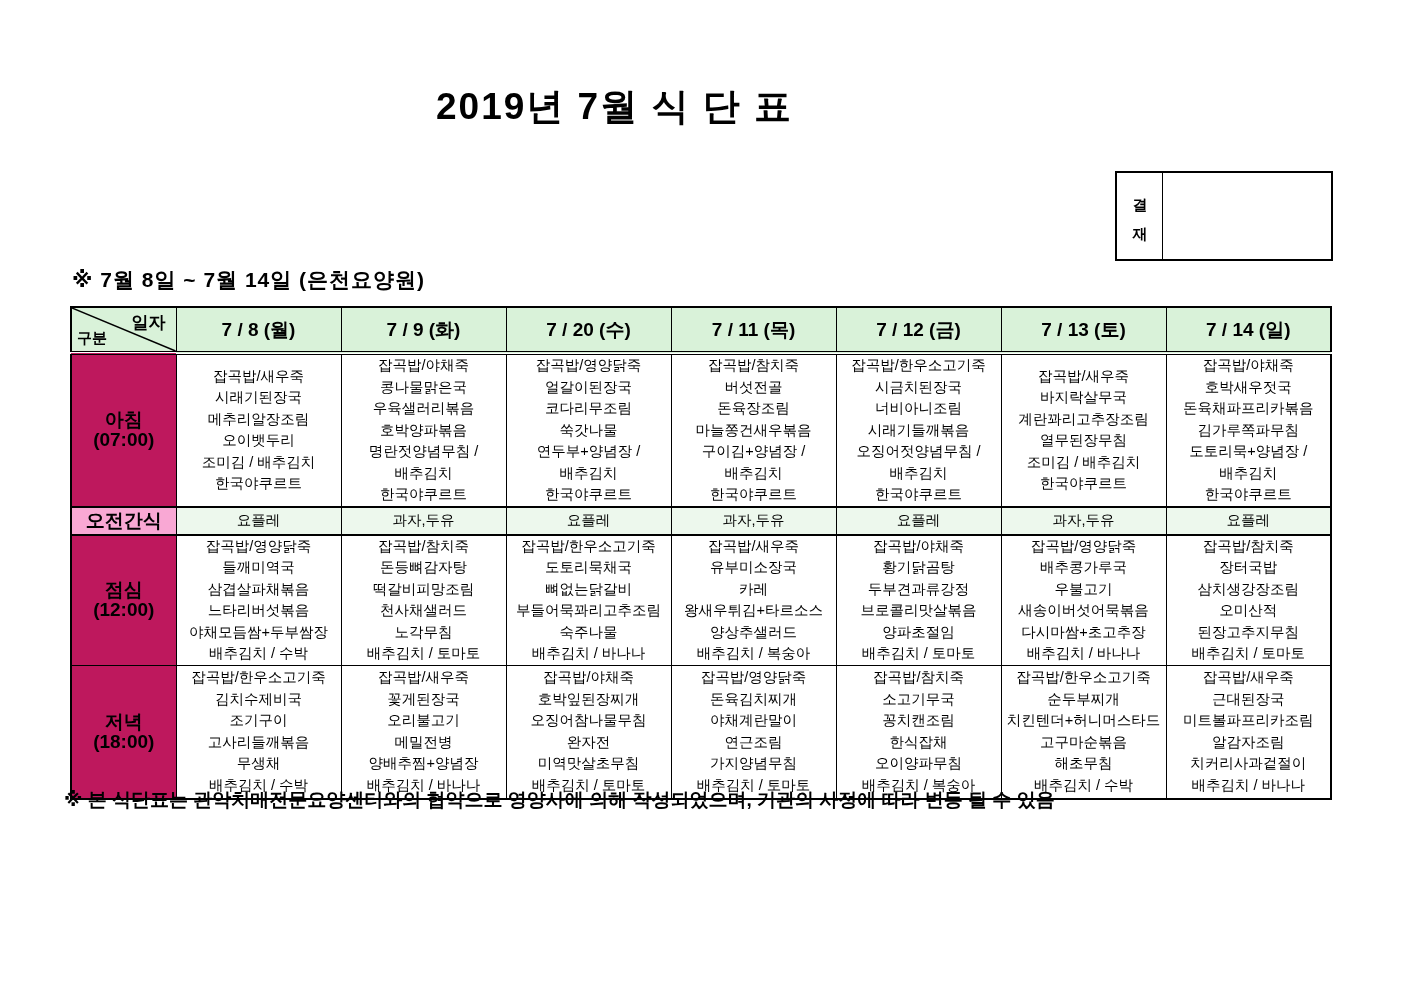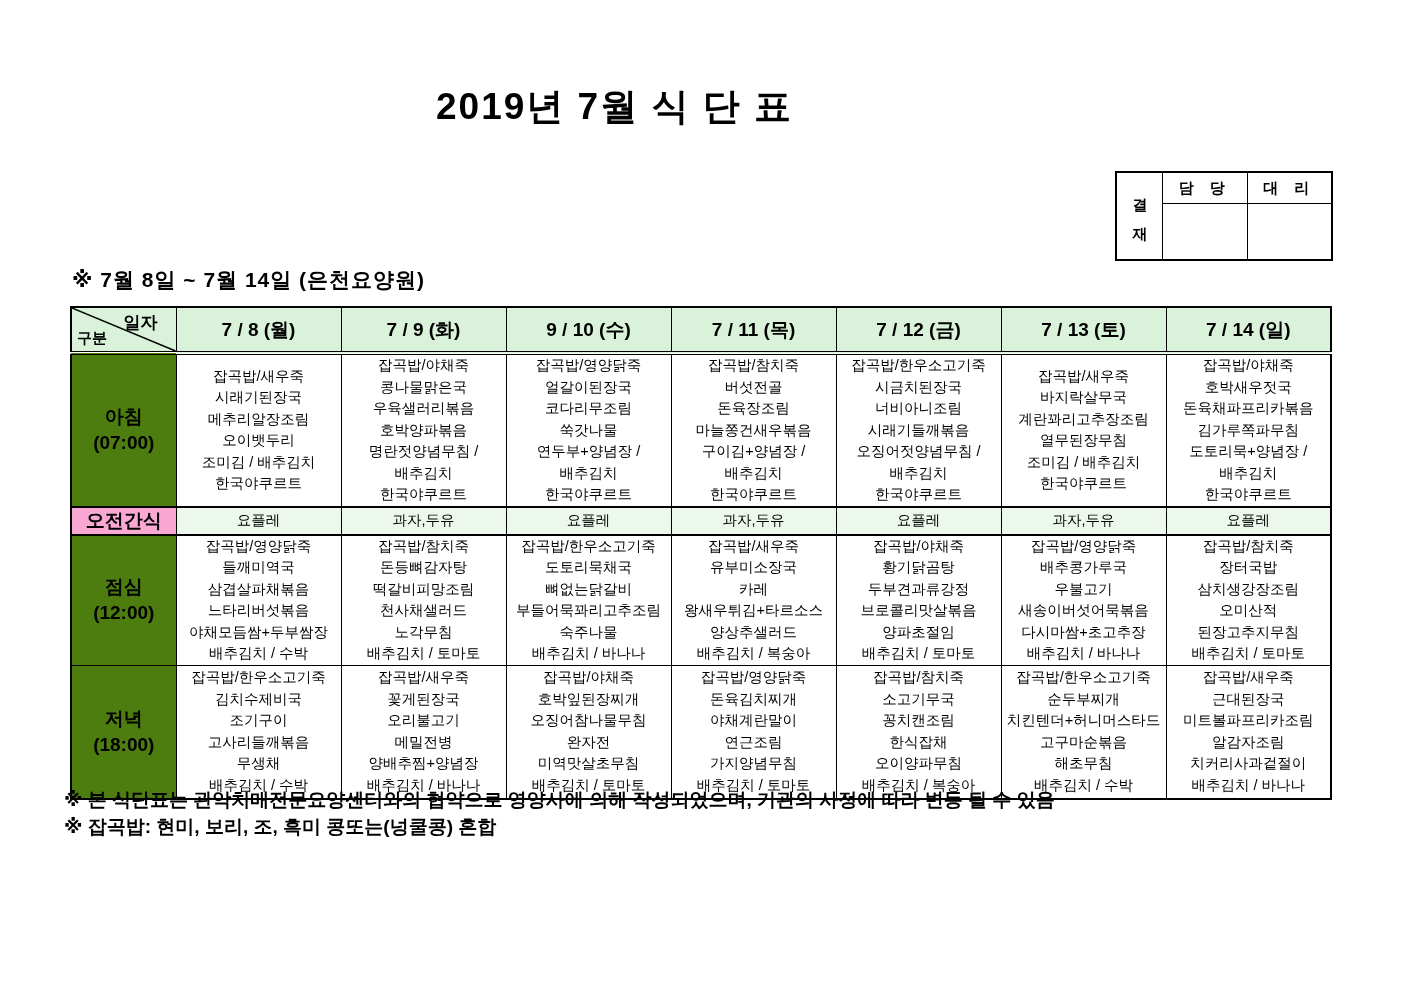--- a/index.html
+++ b/index.html
@@ -41,52 +41,42 @@
 
   table.menu {
     position:absolute; top:306px; left:70px; width:1260px;
     border-collapse:collapse; table-layout:fixed;
     border:2px solid #000;
   }
   table.menu td { border:1px solid #000; padding:0 2px; text-align:center; vertical-align:middle; }
   tr.hdr td { height:46px; background:#d9f2d9; font-size:19px; font-weight:bold; border-bottom:4px double #000; }
   td.corner { position:relative; background:#d9f2d9; padding:0; }
   td.corner svg { position:absolute; top:0; left:0; width:100%; height:100%; }
-  td.corner .tr { position:absolute; top:3px; right:18px; font-size:17px; font-weight:bold; }
+  td.corner .tr { position:absolute; top:3px; right:10px; font-size:17px; font-weight:bold; }
   td.corner .bl { position:absolute; bottom:3px; left:5px; font-size:15px; font-weight:bold; }
-  td.rowlabel { background:#4d7c0f; font-size:19px; font-weight:bold; line-height:26px; }
+  td.rowlabel { background:#be185d; font-size:19px; font-weight:bold; line-height:20px; }
   td.snacklabel { background:#f9a8d4; font-size:19px; font-weight:bold; }
   tr.meal td { height:150px; }
   tr.meal-lunch td { height:128px; }
   tr.meal-dinner td { height:134px; }
   tr.snack td { height:24px; border-top:2px solid #000; border-bottom:2px solid #000; }
   td.mealcell { font-size:14.5px; line-height:21.5px; white-space:pre-line; background:#fff; }
   td.snackcell { font-size:14.5px; background:#edf8ed; }
 
   .footnotes { position:absolute; top:786px; left:64px; font-size:19px; font-weight:bold; line-height:27px; }
   .footnotes div { white-space:pre; }
 </style>
 </head>
 <body>
 
 <div class="page-title">2019년 7월 식 단 표</div>
 
 <div class="approval">
   <div class="stamp-col">
     <span>결재</span>
-  </div>
-  <div class="sign-cols">
-    <div class="sign-head">
-      <div>담 당</div>
-      <div>대 리</div>
-    </div>
-    <div class="sign-body">
-      <div></div>
-      <div></div>
-    </div>
   </div>
 </div>
 
 <div class="subtitle">※ 7월 8일 ~ 7월 14일 (은천요양원)</div>
 
 <table class="menu">
   <colgroup>
     <col style="width:105px">
     <col style="width:165px">
       <col style="width:165px">
@@ -100,21 +90,21 @@
       <tr class="hdr">
     <td class="corner">
       <svg viewBox="0 0 105 46" preserveAspectRatio="none">
         <line x1="0" y1="0" x2="105" y2="46" stroke="#000" stroke-width="1.6"></line>
       </svg>
       <span class="tr">일자</span>
       <span class="bl">구분</span>
     </td>
     <td>7 / 8 (월)</td>
     <td>7 / 9 (화)</td>
-    <td>9 / 10 (수)</td>
+    <td>7 / 20 (수)</td>
     <td>7 / 11 (목)</td>
     <td>7 / 12 (금)</td>
     <td>7 / 13 (토)</td>
     <td>7 / 14 (일)</td>
   </tr>
   <tr class="meal">
     <td class="rowlabel" style="white-space:pre-line">아침
 (07:00)</td>
     <td class="mealcell">잡곡밥/새우죽
 시래기된장국
@@ -264,14 +254,13 @@
 미트볼파프리카조림
 알감자조림
 치커리사과겉절이
 배추김치 / 바나나</td>
   </tr>
 </tbody>
   </table>
 
 <div class="footnotes">
   <div>※ 본 식단표는 관악치매전문요양센터와의 협약으로 영양사에 의해 작성되었으며, 기관의 사정에 따라 변동 될 수 있음</div>
-  <div>※ 잡곡밥: 현미, 보리, 조, 흑미 콩또는(넝쿨콩) 혼합</div>
 </div>
 
 </body></html>

